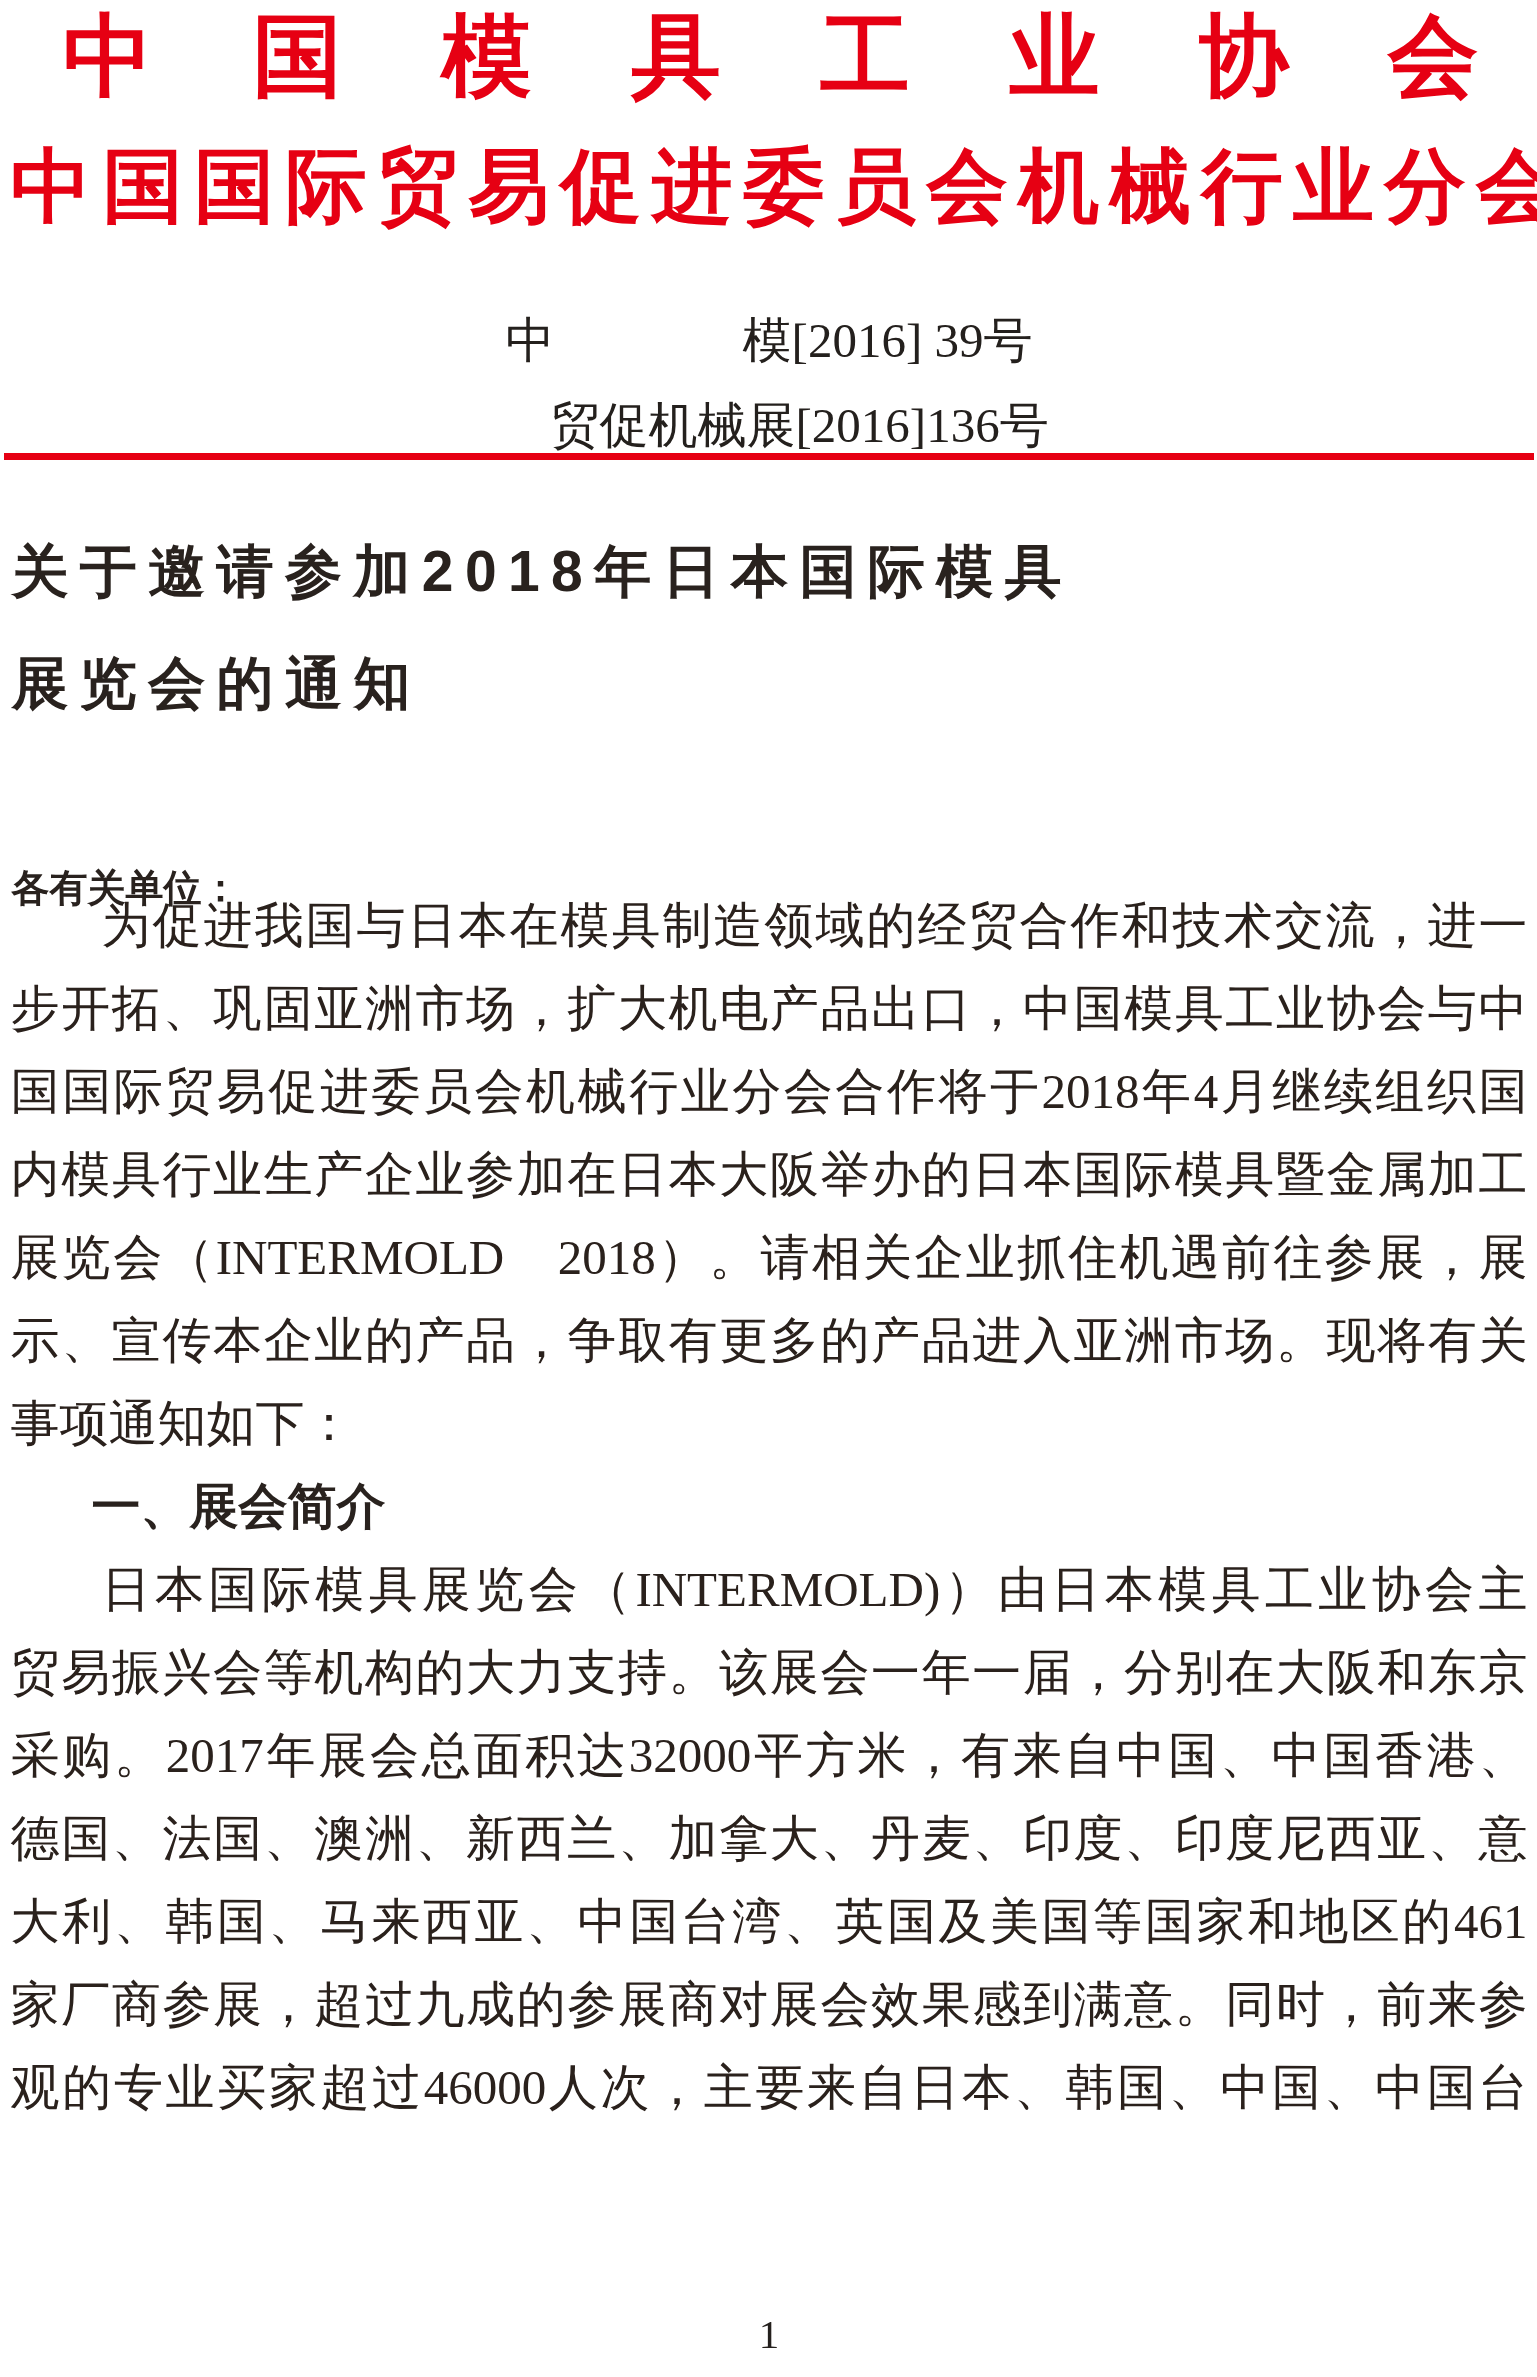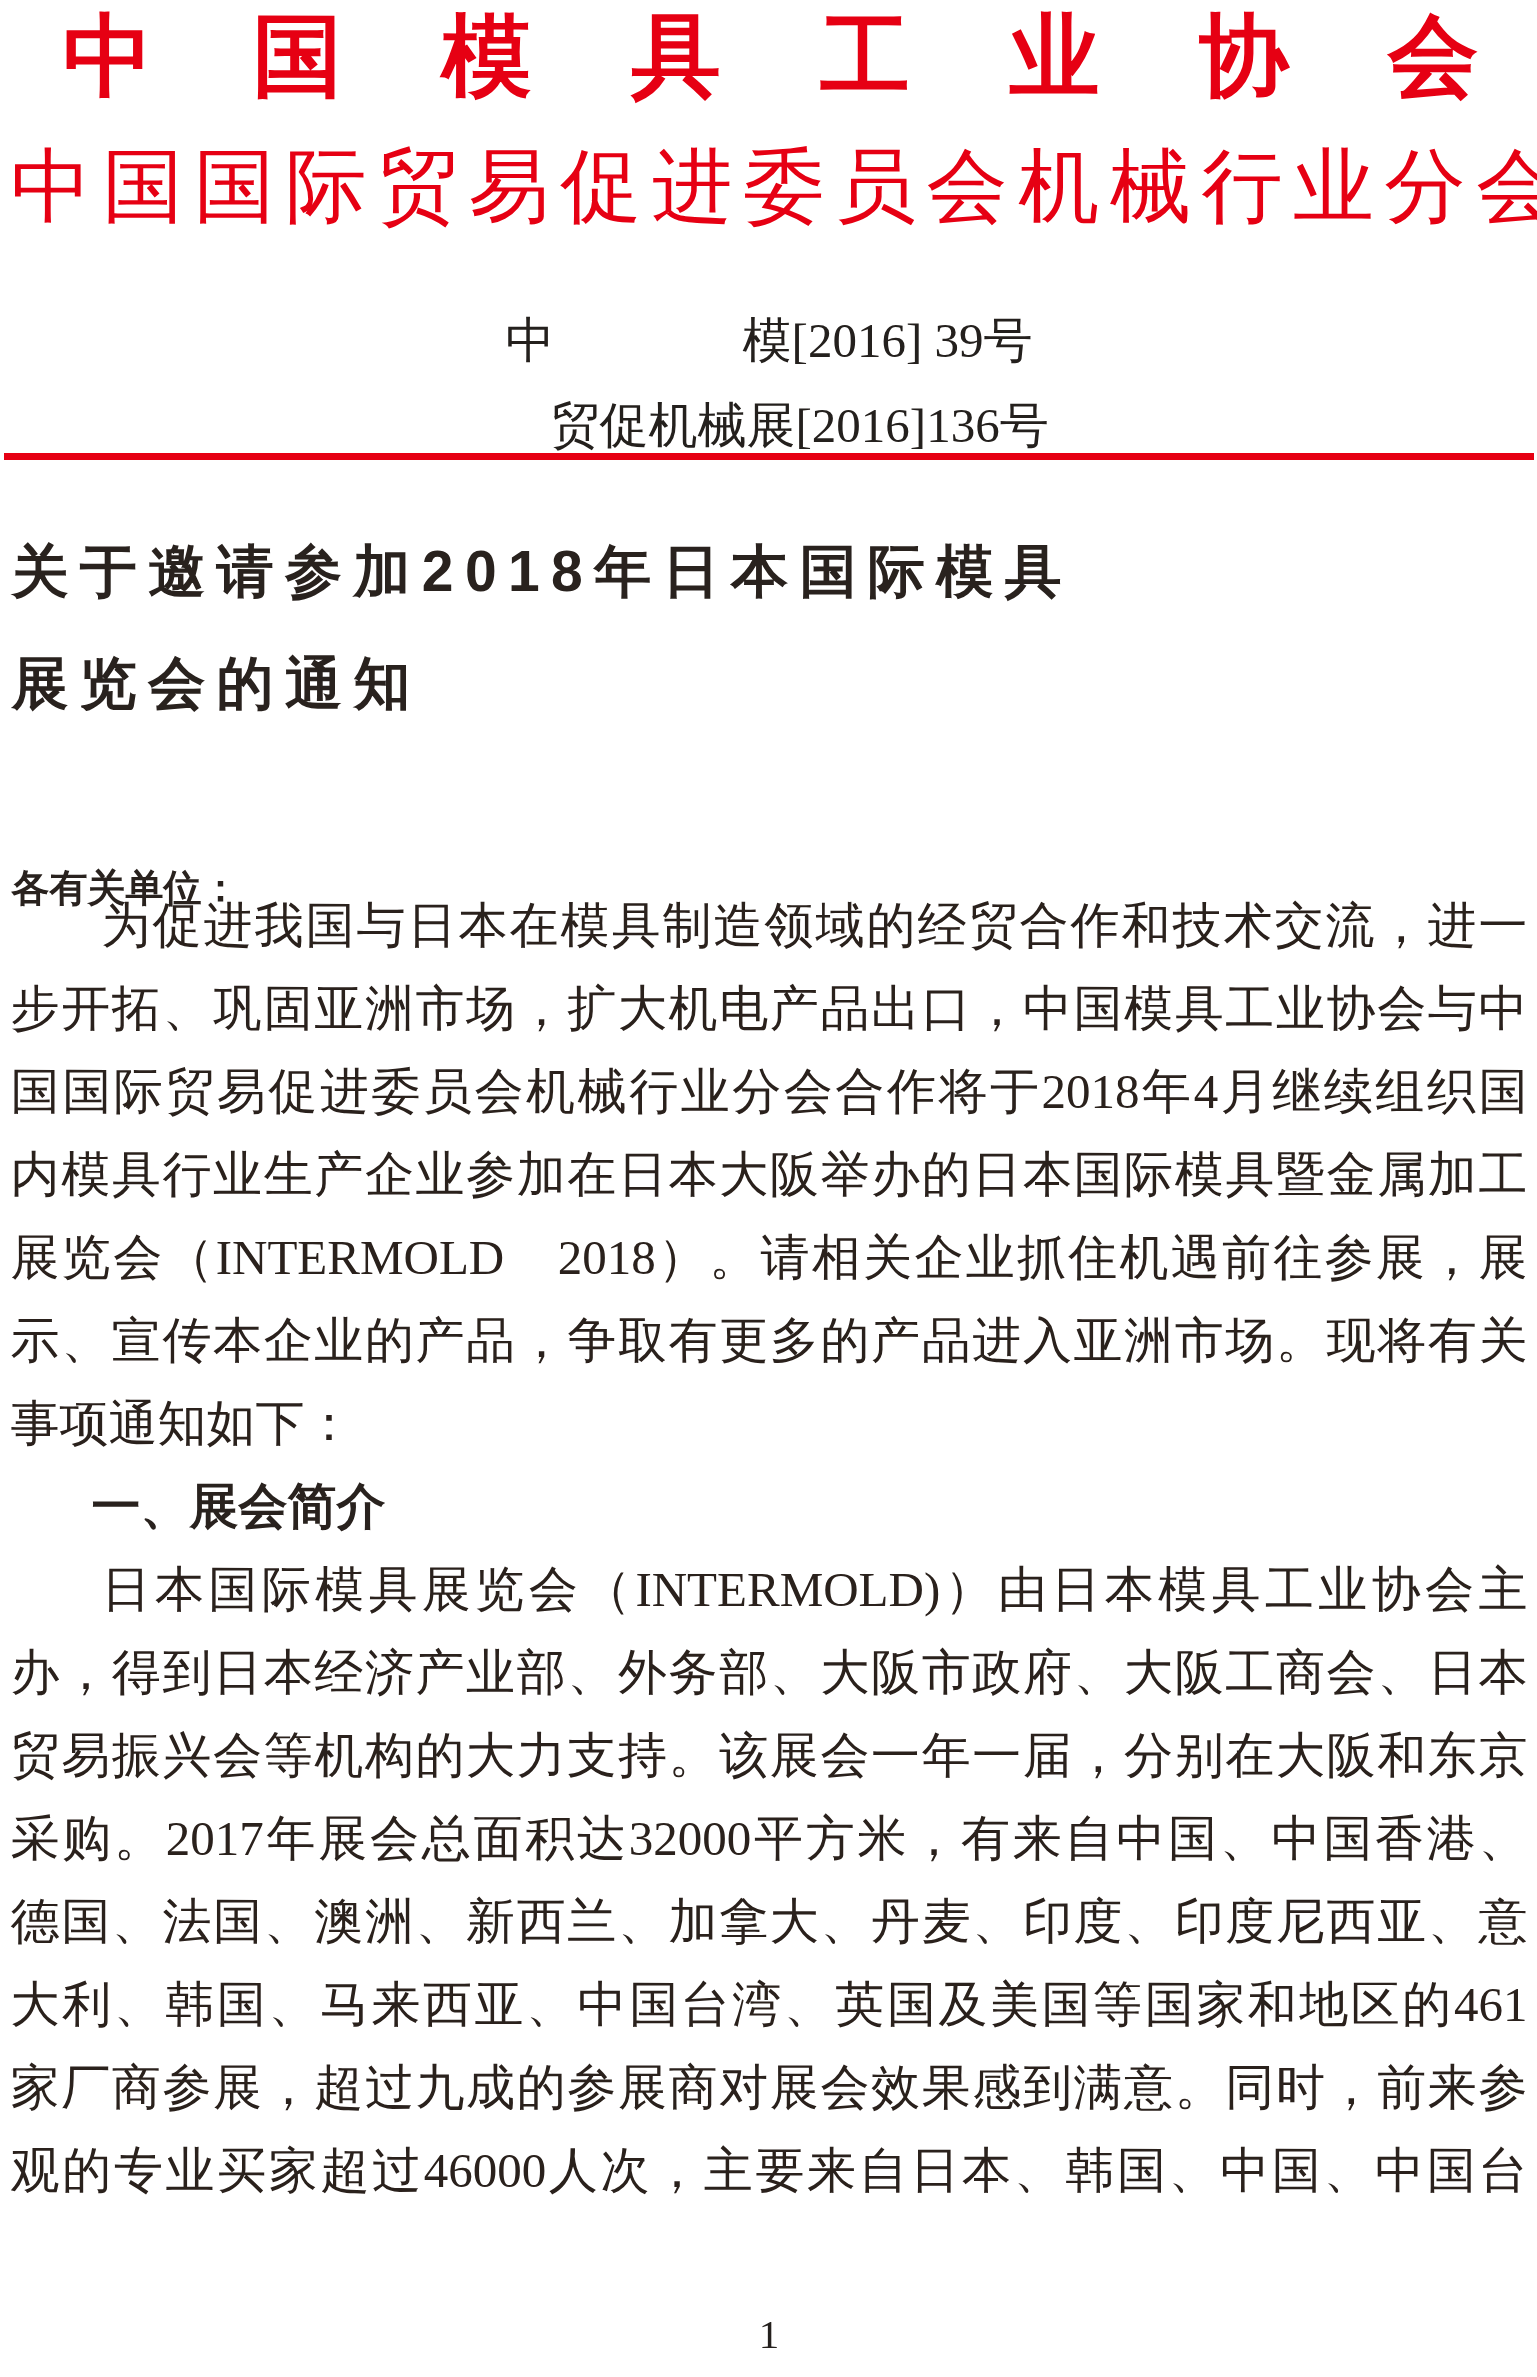--- a/index.html
+++ b/index.html
@@ -18,21 +18,21 @@
     position:absolute; top:6.5px; left:63px; right:60px;
     display:flex; justify-content:space-between;
     color:var(--red,#e60013);
     font-size:90px; font-weight:bold; line-height:1.1;
     white-space:nowrap;
   }
   .org-line2 {
     position:absolute; top:143px; left:0; width:100%;
     text-align:left;
     color:var(--red,#e60013);
-    font-size:81px; font-weight:normal; line-height:1.1;
+    font-size:81px; font-weight:bold; line-height:1.1;
     letter-spacing:10.6px; text-indent:10.6px;
     white-space:nowrap;
   }
 
   
   .doc-block {
     position:absolute; top:298px; left:50%; transform:translateX(-50%);
     width:527px;
     font-size:49px; line-height:85px;
     white-space:nowrap;
@@ -128,21 +128,20 @@
     <div class="bline">步开拓、巩固亚洲市场，扩大机电产品出口，中国模具工业协会与中</div>
     <div class="bline">国国际贸易促进委员会机械行业分会合作将于2018年4月继续组织国</div>
     <div class="bline">内模具行业生产企业参加在日本大阪举办的日本国际模具暨金属加工</div>
     <div class="bline">展览会（INTERMOLD　2018）。请相关企业抓住机遇前往参展，展</div>
     <div class="bline">示、宣传本企业的产品，争取有更多的产品进入亚洲市场。现将有关</div>
     <div class="bline short">事项通知如下：</div>
 
     <div class="bline heading">一、展会简介</div>
 
     <div class="bline indent">日本国际模具展览会（INTERMOLD)）由日本模具工业协会主</div>
-    <div class="bline">办，得到日本经济产业部、外务部、大阪市政府、大阪工商会、日本</div>
     <div class="bline">贸易振兴会等机构的大力支持。该展会一年一届，分别在大阪和东京</div>
     <div class="bline">采购。2017年展会总面积达32000平方米，有来自中国、中国香港、</div>
     <div class="bline">德国、法国、澳洲、新西兰、加拿大、丹麦、印度、印度尼西亚、意</div>
     <div class="bline">大利、韩国、马来西亚、中国台湾、英国及美国等国家和地区的461</div>
     <div class="bline">家厂商参展，超过九成的参展商对展会效果感到满意。同时，前来参</div>
     <div class="bline">观的专业买家超过46000人次，主要来自日本、韩国、中国、中国台</div>
   </div>
 
   <div class="page-number">1</div>
 

